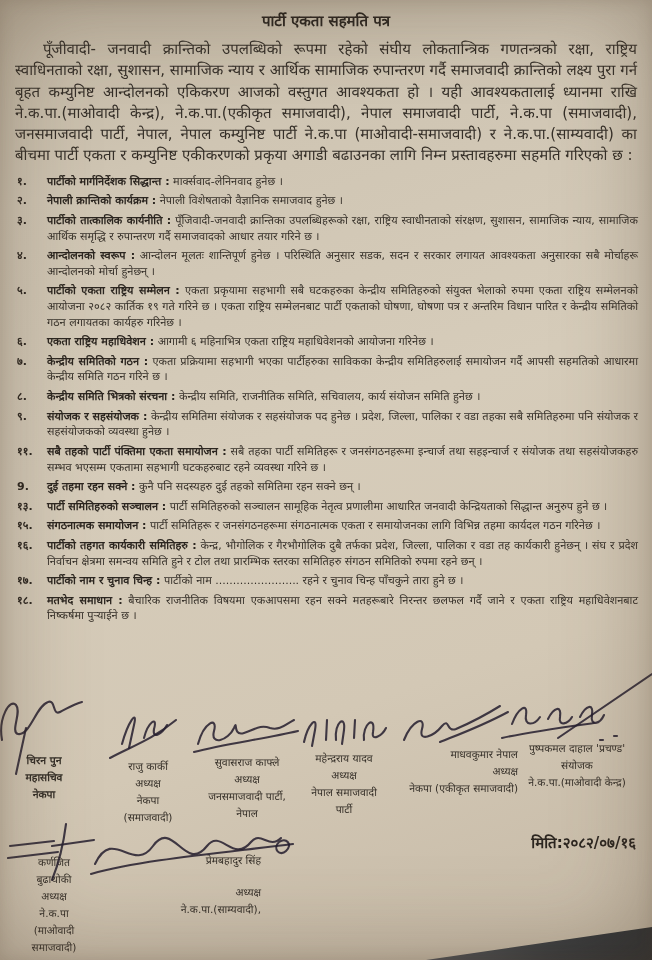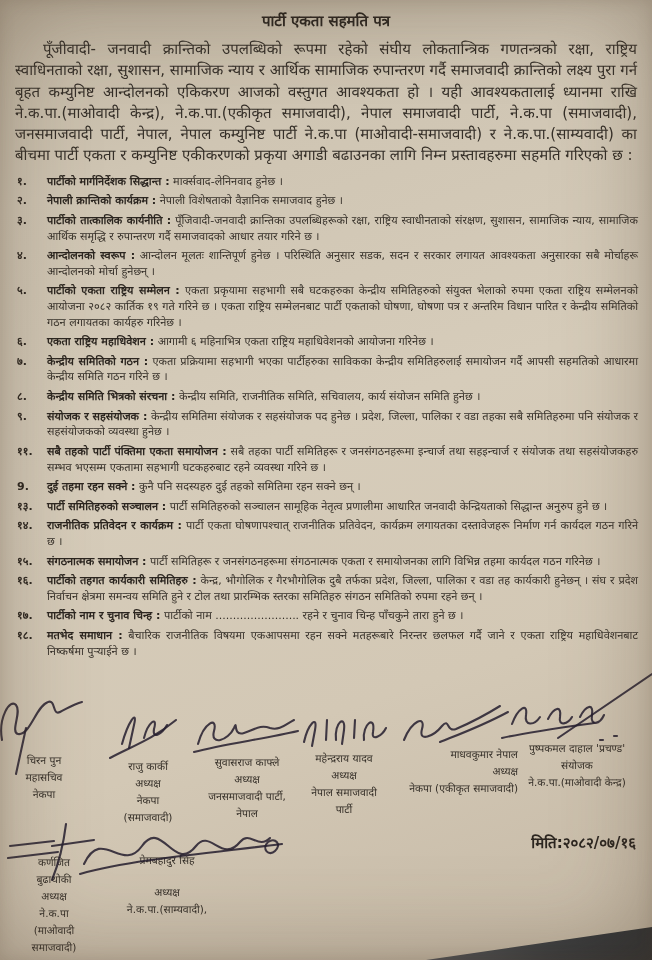--- a/index.html
+++ b/index.html
@@ -19,28 +19,28 @@
   .items{margin:0;}
   .item{display:flex;font-size:11px;line-height:1.42;margin-bottom:4px;}
   .item .num{flex:0 0 30px;font-weight:bold;padding-left:5px;color:#2c2620;}
   .item .ibody{flex:1;text-align:justify;padding-right:2px;}
   .item .heading{font-weight:bold;color:#2c2620;}
   .sign-area{position:absolute;left:0;top:664px;width:652px;height:296px;z-index:3;font-size:10.5px;}
   .signer{position:absolute;text-align:center;line-height:1.62;}
   .signer .ln{white-space:nowrap;}
   .scribble{position:absolute;pointer-events:none;overflow:visible;}
   .scribble path{fill:none;stroke:#241d2e;stroke-width:2.1;stroke-linecap:round;stroke-linejoin:round;opacity:.85;}
-  .s1{left:0px;top:88px;width:88px;}
+  .s1{left:0px;top:88px;width:88px;font-weight:bold;}
   .s2{left:100px;top:94px;width:96px;}
   .s3{left:196px;top:90px;width:102px;}
   .s4{left:294px;top:86px;width:100px;}
   .s5{left:392px;top:82px;width:126px;text-align:right;}
   .s6{left:504px;top:76px;width:146px;}
   .s7{left:12px;top:190px;width:84px;}
-  .s8{left:84px;top:188px;width:166px;}
+  .s8{left:95px;top:188px;width:166px;text-align:right;}
   .s8 .ln:nth-child(3){margin-top:15px;}
   .date{position:absolute;right:16px;top:168px;font-size:15px;font-weight:bold;color:#2c2620;}
 </style>
 </head>
 <body>
 
 <div class="photo">
 
   <div class="doc">
     <div class="title">पार्टी एकता सहमति पत्र</div>
@@ -102,24 +102,20 @@
         <div class="item">
           <span class="num">9.</span>
           <span class="ibody"><span class="heading">दुई तहमा रहन सक्ने :</span> <span>कुनै पनि सदस्यहरु दुई तहको समितिमा रहन सक्ने छन् ।</span></span>
         </div>
 
         <div class="item">
           <span class="num">१३.</span>
           <span class="ibody"><span class="heading">पार्टी समितिहरुको सञ्चालन :</span> <span>पार्टी समितिहरुको सञ्चालन सामूहिक नेतृत्व प्रणालीमा आधारित जनवादी केन्द्रियताको सिद्धान्त अनुरुप हुने छ ।</span></span>
         </div>
 
-        <div class="item">
-          <span class="num">१४.</span>
-          <span class="ibody"><span class="heading">राजनीतिक प्रतिवेदन र कार्यक्रम :</span> <span>पार्टी एकता घोषणापश्चात् राजनीतिक प्रतिवेदन, कार्यक्रम लगायतका दस्तावेजहरू निर्माण गर्न कार्यदल गठन गरिने छ ।</span></span>
-        </div>
 
         <div class="item">
           <span class="num">१५.</span>
           <span class="ibody"><span class="heading">संगठनात्मक समायोजन :</span> <span>पार्टी समितिहरू र जनसंगठनहरूमा संगठनात्मक एकता र समायोजनका लागि विभिन्न तहमा कार्यदल गठन गरिनेछ ।</span></span>
         </div>
 
         <div class="item">
           <span class="num">१६.</span>
           <span class="ibody"><span class="heading">पार्टीको तहगत कार्यकारी समितिहरु :</span> <span>केन्द्र, भौगोलिक र गैरभौगोलिक दुबै तर्फका प्रदेश, जिल्ला, पालिका र वडा तह कार्यकारी हुनेछन् । संघ र प्रदेश निर्वाचन क्षेत्रमा समन्वय समिति हुने र टोल तथा प्रारम्भिक स्तरका समितिहरु संगठन समितिको रुपमा रहने छन् ।</span></span>
         </div>

